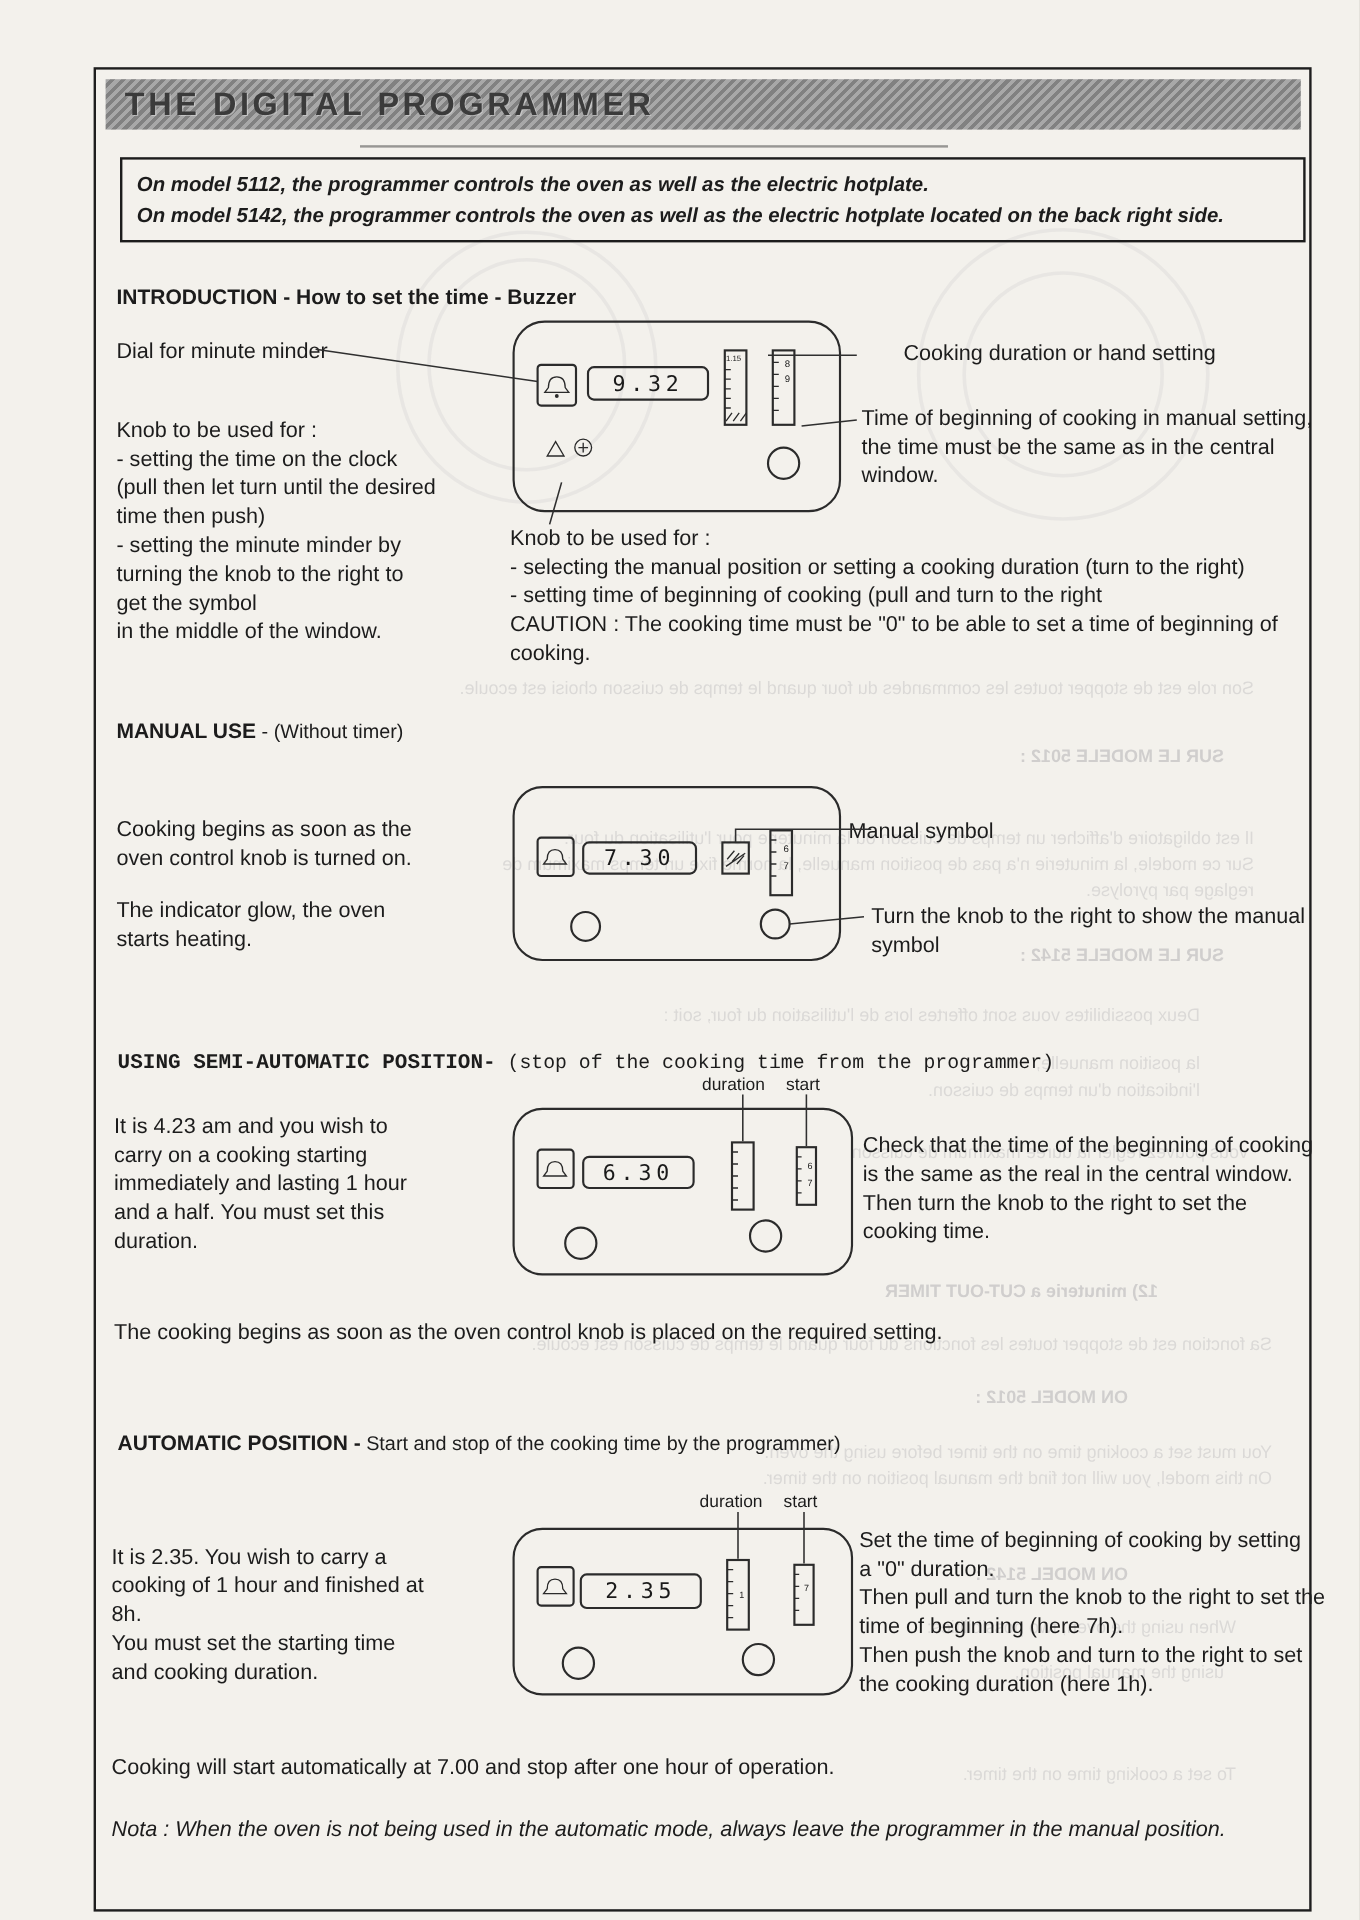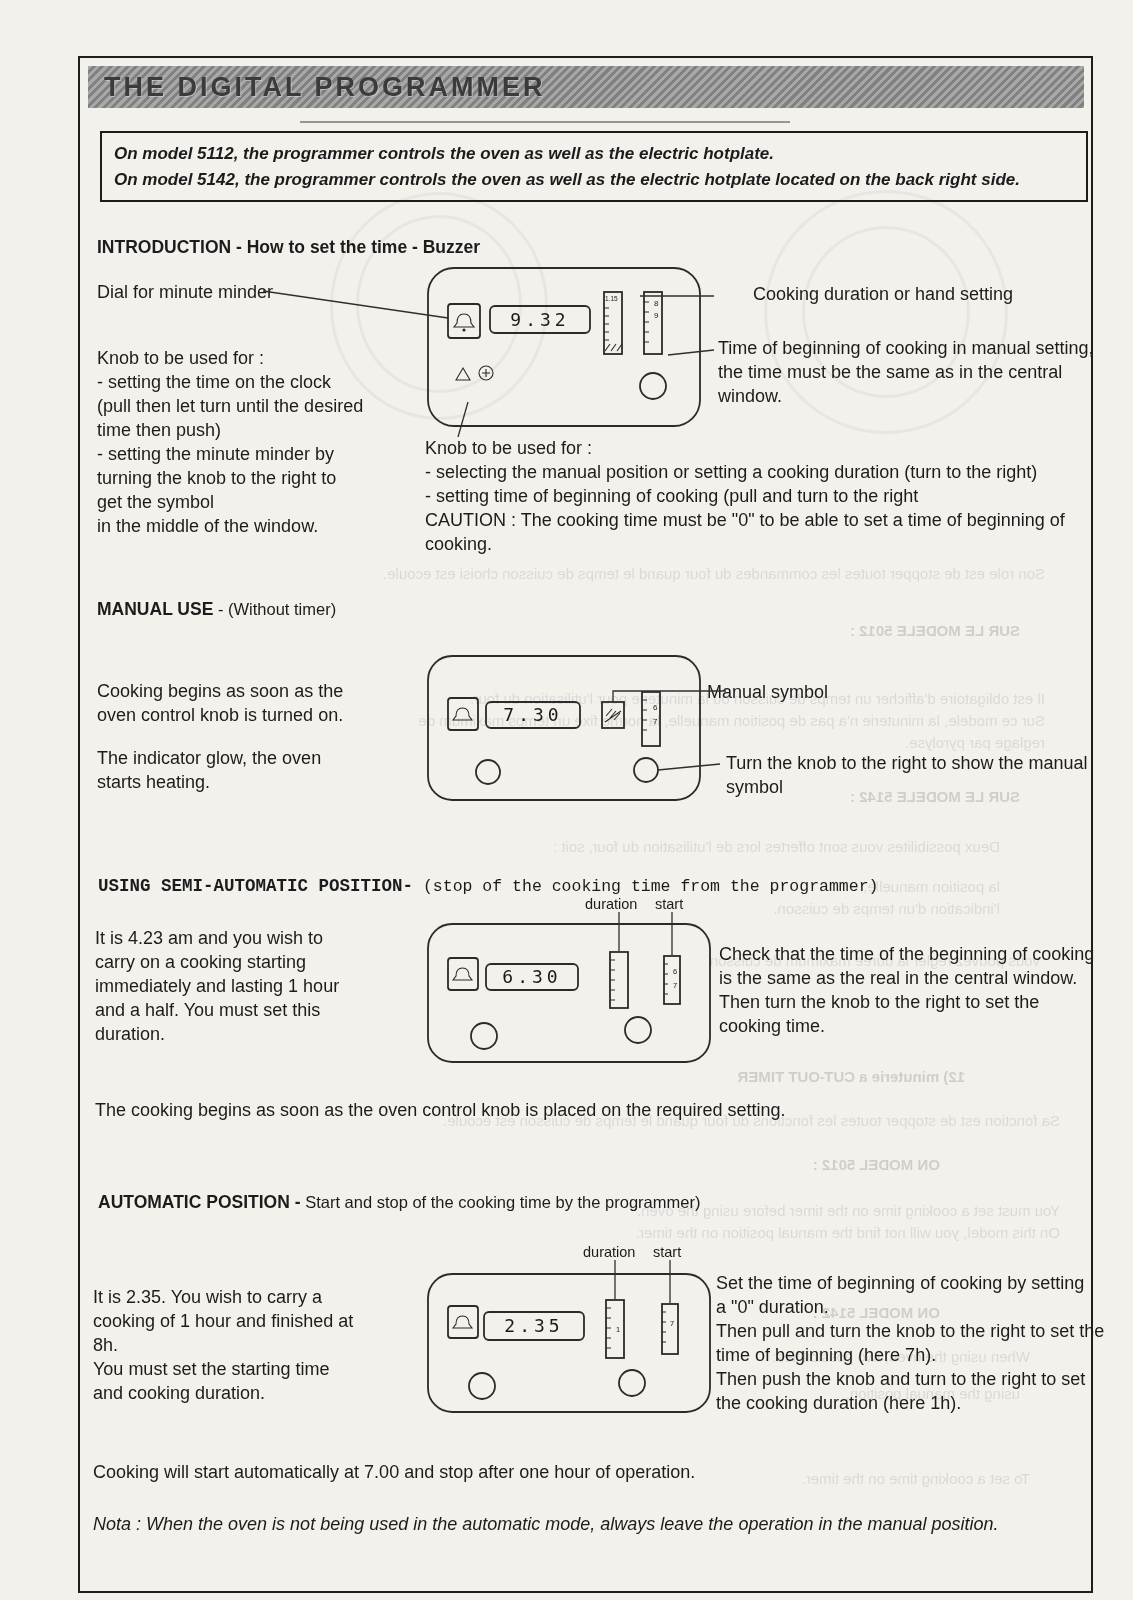--- a/index.html
+++ b/index.html
@@ -211,21 +211,21 @@
   </div>
 
   <div class="body-txt" style="left:716px;top:1272px;width:390px;">Set the time of beginning of cooking by setting
 a "0" duration.
 Then pull and turn the knob to the right to set the
 time of beginning (here 7h).
 Then push the knob and turn to the right to set
 the cooking duration (here 1h).</div>
   <div class="body-txt" style="left:93px;top:1461px;width:990px;">Cooking will start automatically at 7.00 and stop after one hour of operation.</div>
 
-  <div class="body-txt nota" style="left:93px;top:1513px;width:1000px;">Nota : When the oven is not being used in the automatic mode, always leave the operation in the manual position.</div>
+  <div class="body-txt nota" style="left:93px;top:1513px;width:1000px;">Nota : When the oven is not being used in the automatic mode, always leave the programmer in the manual position.</div>
 
   <svg class="lines-overlay">
     <g stroke="#2f2f2f" stroke-width="1.3" fill="none">
       <line x1="263" y1="291" x2="448" y2="318"></line>
       <line x1="640" y1="296" x2="714" y2="296"></line>
       <line x1="668" y1="355" x2="714" y2="350"></line>
       <line x1="468" y1="402" x2="458" y2="437"></line>
       <polyline points="613,702 613,691 726,691"></polyline>
       <line x1="658" y1="770" x2="720" y2="764"></line>
       <line x1="619" y1="912" x2="619" y2="951"></line>

